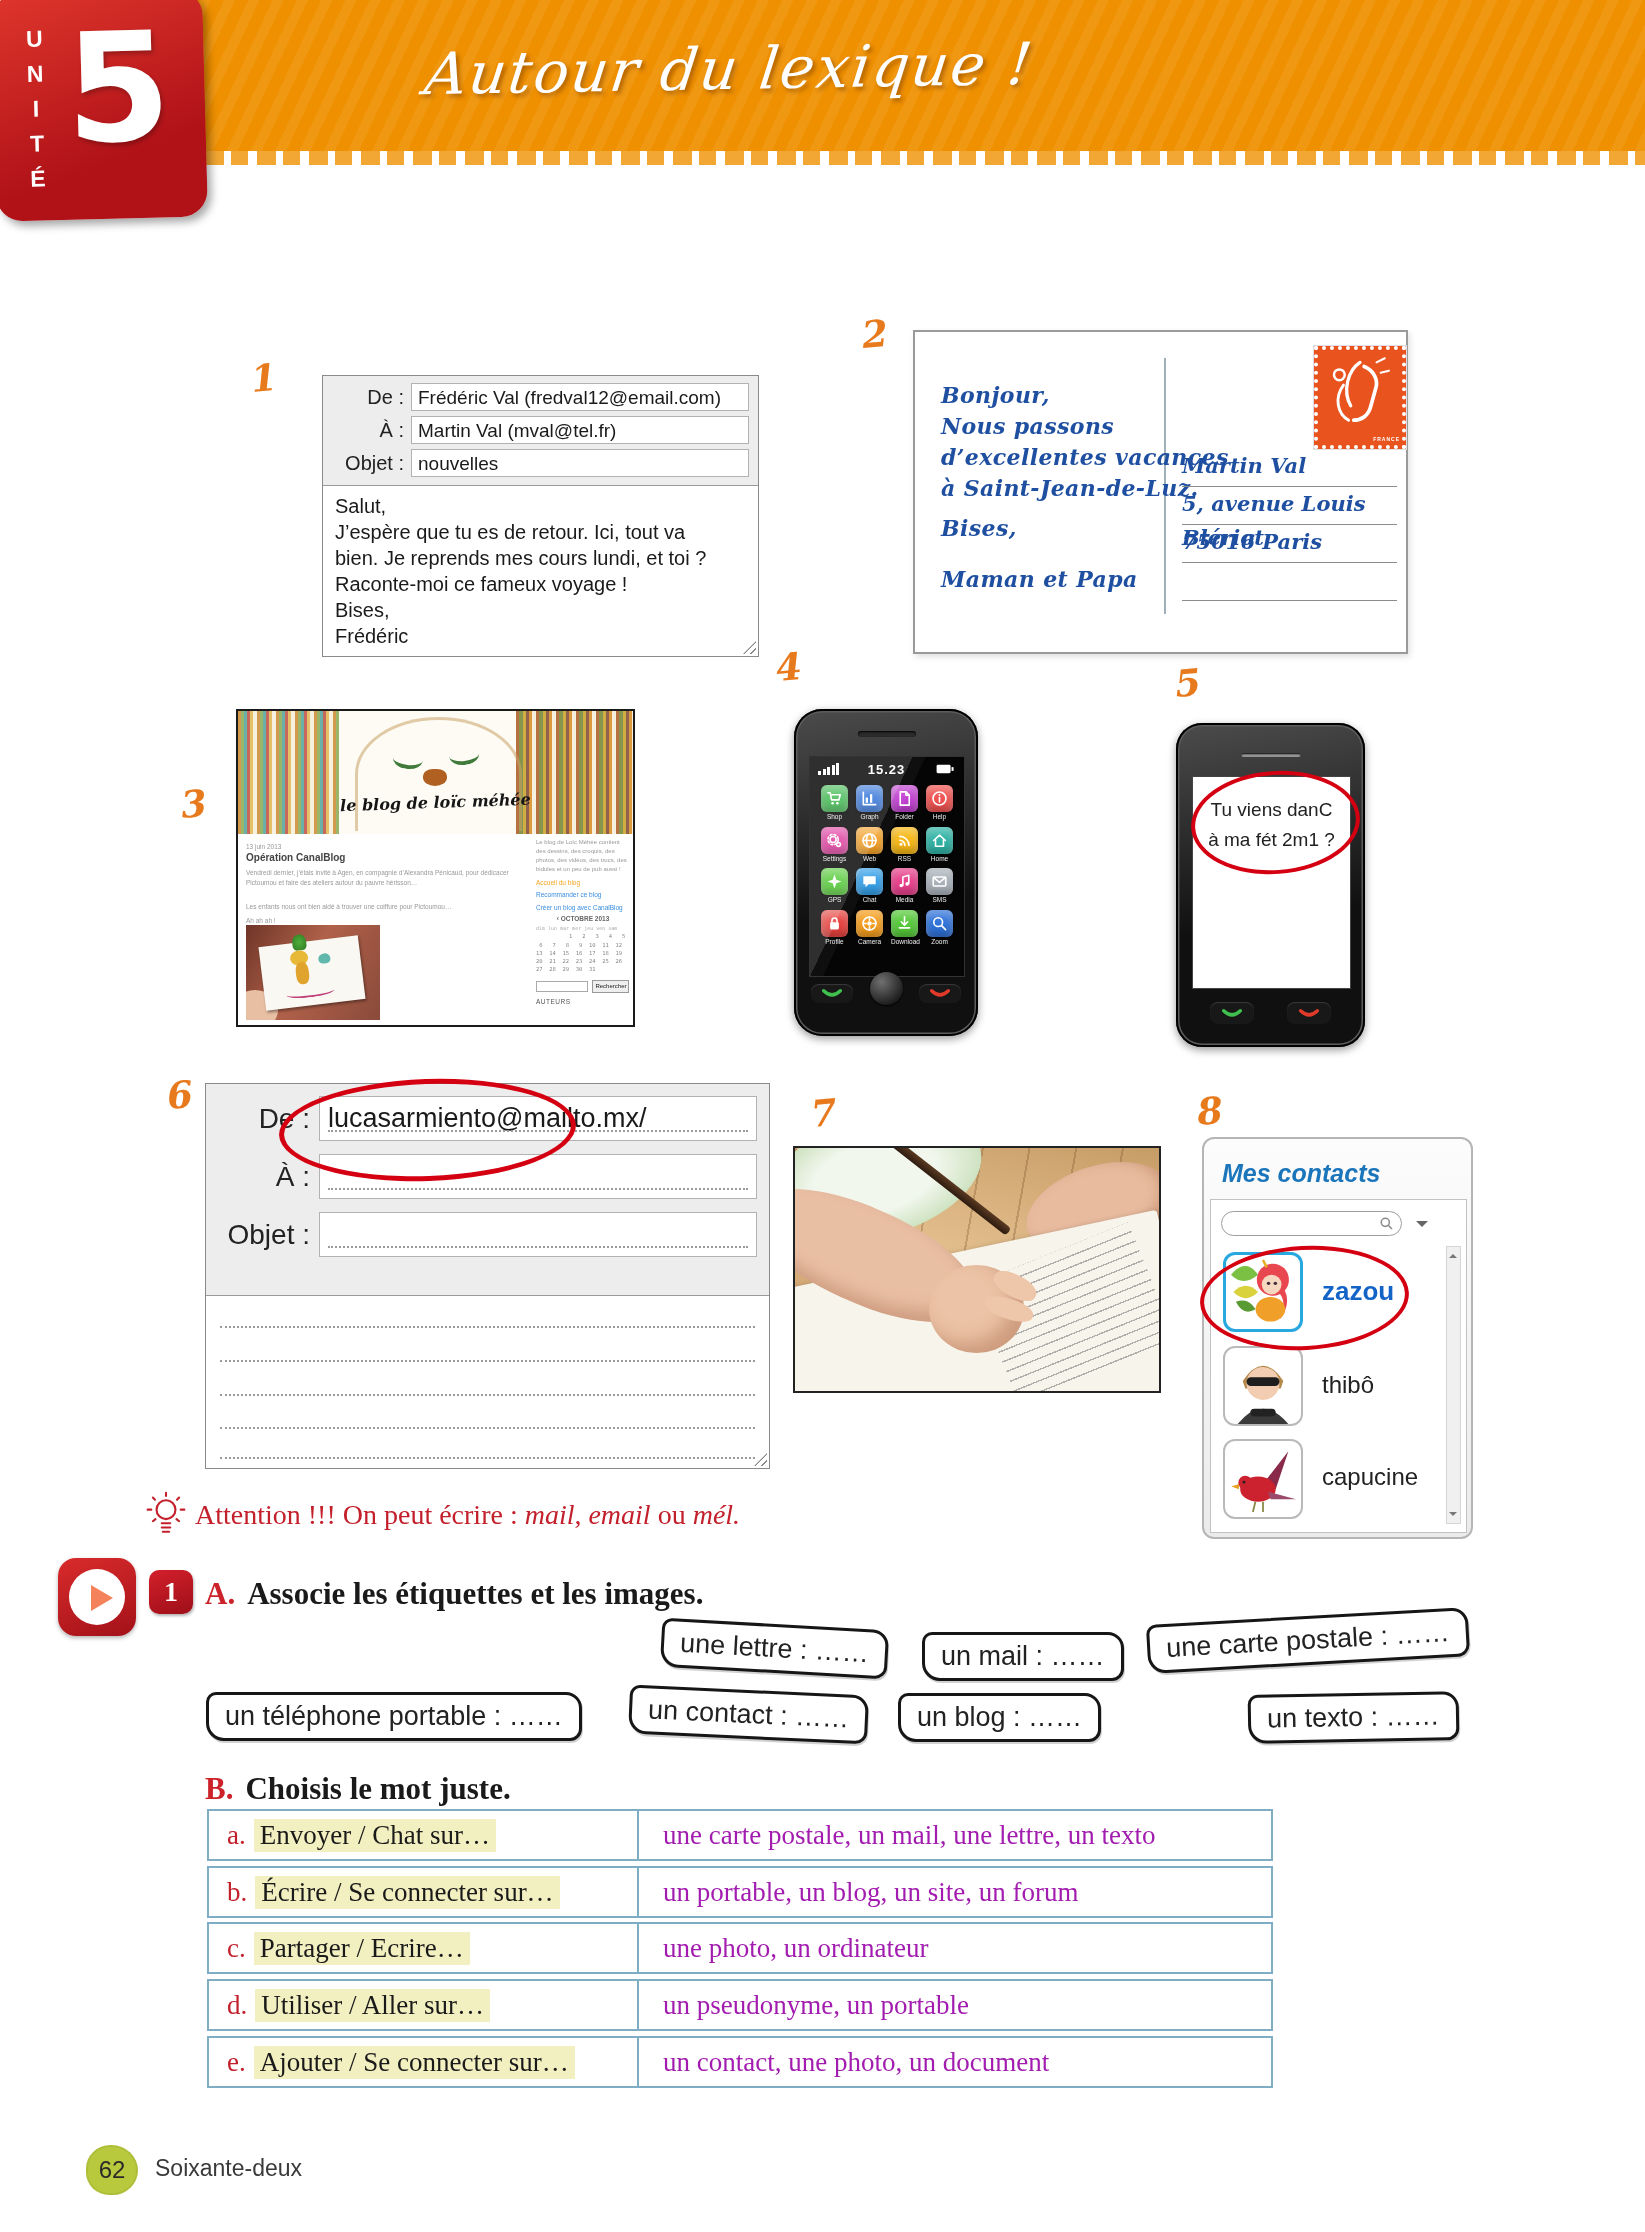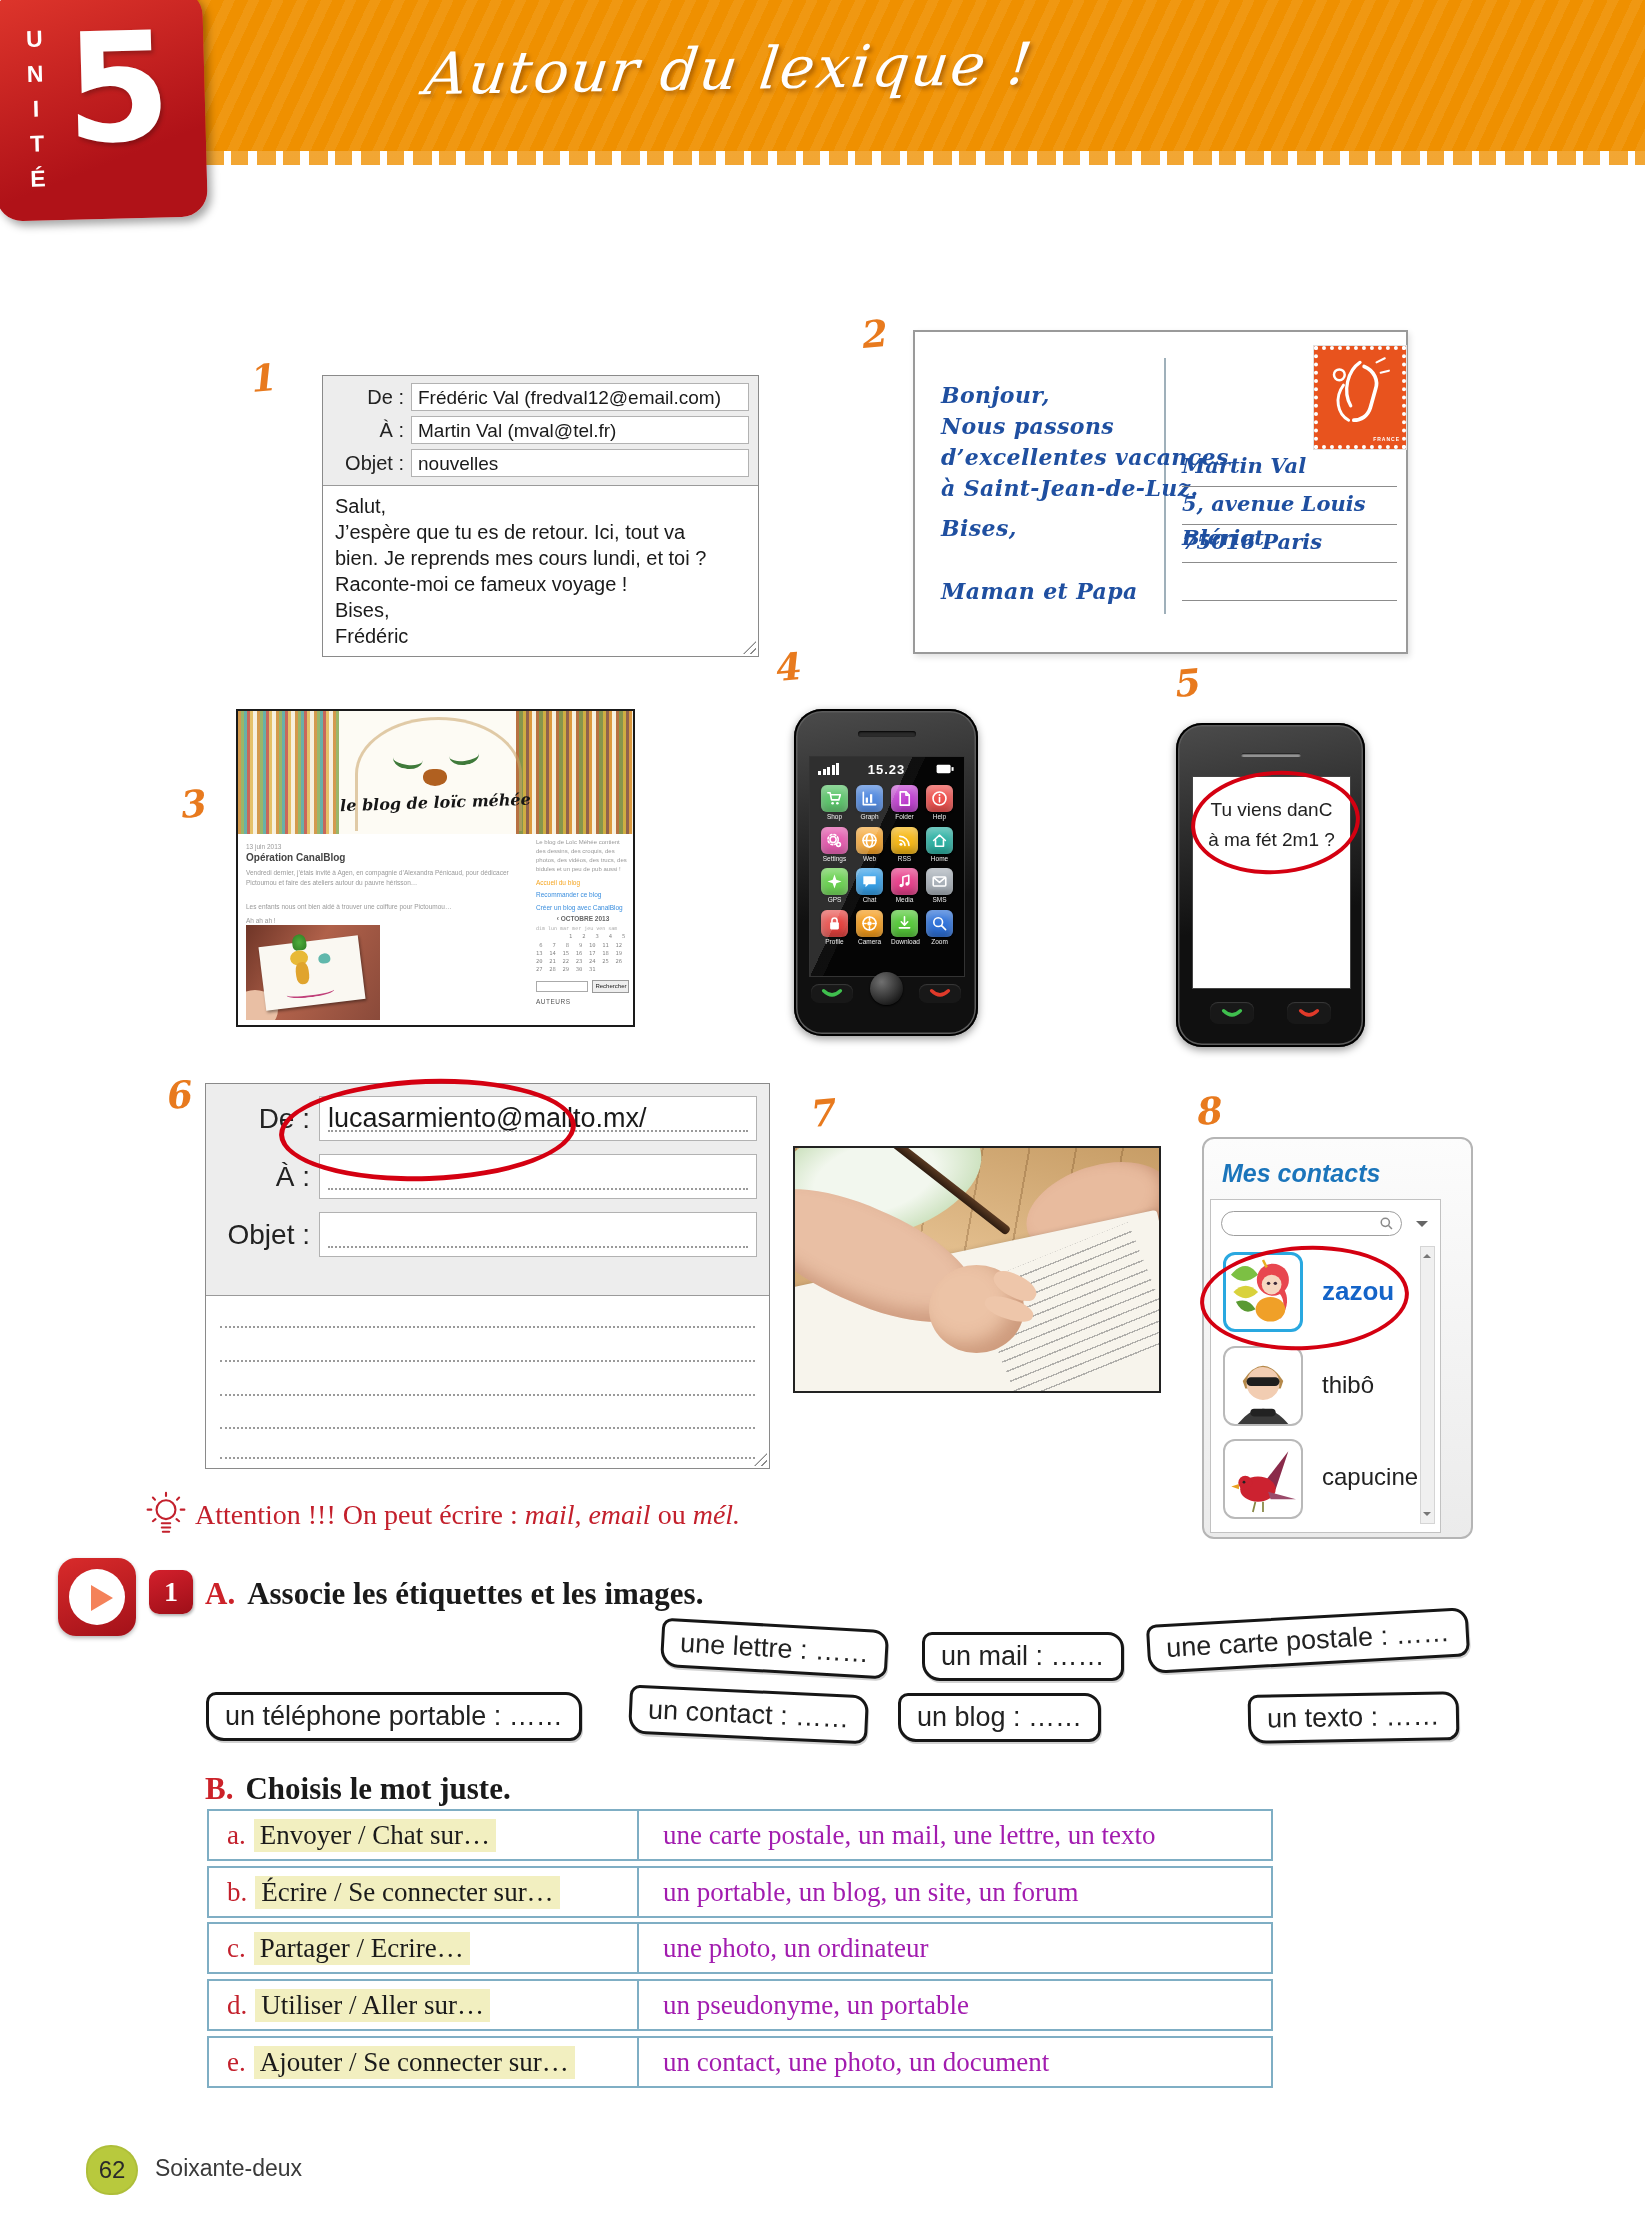--- a/index.html
+++ b/index.html
@@ -125,21 +125,21 @@
     box-shadow:inset -12px -10px 18px rgba(150,80,50,.35)}
   .finger{position:absolute;border-radius:45%;background:#eec6aa}
   .pen{position:absolute;left:58px;top:26px;width:174px;height:9px;background:linear-gradient(#5a3a22,#2e1c10);
     transform:rotate(38deg);border-radius:4px}
   .pennib{position:absolute;left:215px;top:147px;width:14px;height:5px;background:#777;transform:rotate(38deg)}
 
   
   .contacts{position:absolute;left:1202px;top:1137px;width:271px;height:402px;border:2px solid #b5b5b5;border-radius:12px;
     background:linear-gradient(#fcfcfc,#ebebeb);box-sizing:border-box}
   .ct-title{position:absolute;left:18px;top:22px;font:italic 700 25px/1 "Liberation Sans",sans-serif;color:#1b75bb}
-  .ct-panel{position:absolute;left:6px;top:60px;width:231px;height:334px;background:#fff;border:1.5px solid #c2c2c2;box-sizing:border-box}
+  .ct-panel{position:absolute;left:6px;top:60px;width:257px;height:334px;background:#fff;border:1.5px solid #c2c2c2;box-sizing:border-box}
   .ct-search{position:absolute;left:10px;top:11px;width:181px;height:25px;border:1.5px solid #9e9e9e;border-radius:13px;background:#fff;box-sizing:border-box}
   .ct-search svg{position:absolute;right:6px;top:3px;width:17px;height:17px}
   .ct-caret{position:absolute;left:205px;top:21px;width:0;height:0;border:6px solid transparent;border-top-color:#666}
   .ct-scroll{position:absolute;right:5px;top:46px;bottom:8px;width:13px;background:#f0f0f0;border:1px solid #d5d5d5}
   .tri-up{position:absolute;left:2px;top:3px;width:0;height:0;border:4.5px solid transparent;border-bottom-color:#777}
   .tri-dn{position:absolute;left:2px;bottom:3px;width:0;height:0;border:4.5px solid transparent;border-top-color:#777}
   .avatar{position:absolute;left:12px;width:80px;height:80px;background:#fff;border:2px solid #b9b9b9;border-radius:12px;box-sizing:border-box;overflow:hidden}
   .avatar svg{width:100%;height:100%}
   .ct-name{position:absolute;left:111px;font:400 24px/1 "Liberation Sans",sans-serif;color:#222}
 
@@ -211,21 +211,21 @@
 
   <div class="num" style="left:862px;top:316px">2</div>
   <div class="postcard">
     <div class="pc-divider"></div>
     <div class="pc-msg script">
       <div>Bonjour,</div>
       <div>Nous passons</div>
       <div>d’excellentes vacances</div>
       <div>à Saint-Jean-de-Luz.</div>
       <div style="margin-top:9px">Bises,</div>
-      <div style="margin-top:32px">Maman et Papa</div>
+      <div style="margin-top:20px">Maman et Papa</div>
     </div>
     <div class="stamp">
       <svg viewBox="0 0 40 46" style="width:100%;height:100%">
         <path d="M22 8c5 2 7 7 5.5 11l-2.5 9c-1.2 4-4.5 6-8 6" stroke="#fff" fill="none" stroke-width="1.8" stroke-linecap="round"></path>
         <path d="M20 6c-6 4-8.5 14-4.5 21" stroke="#fff" fill="none" stroke-width="1.6" stroke-linecap="round"></path>
         <path d="M12 17c-4.5 6-3 14 2.5 17" stroke="#fff" fill="none" stroke-width="1.4" stroke-linecap="round"></path>
         <circle cx="10" cy="12" r="2.6" stroke="#fff" fill="none" stroke-width="1.2"></circle>
         <path d="M28 6l4-2M30 11l4-1" stroke="#fff" stroke-width="1" stroke-linecap="round"></path>
       </svg>
       <div class="stamp-txt">FRANCE</div>

